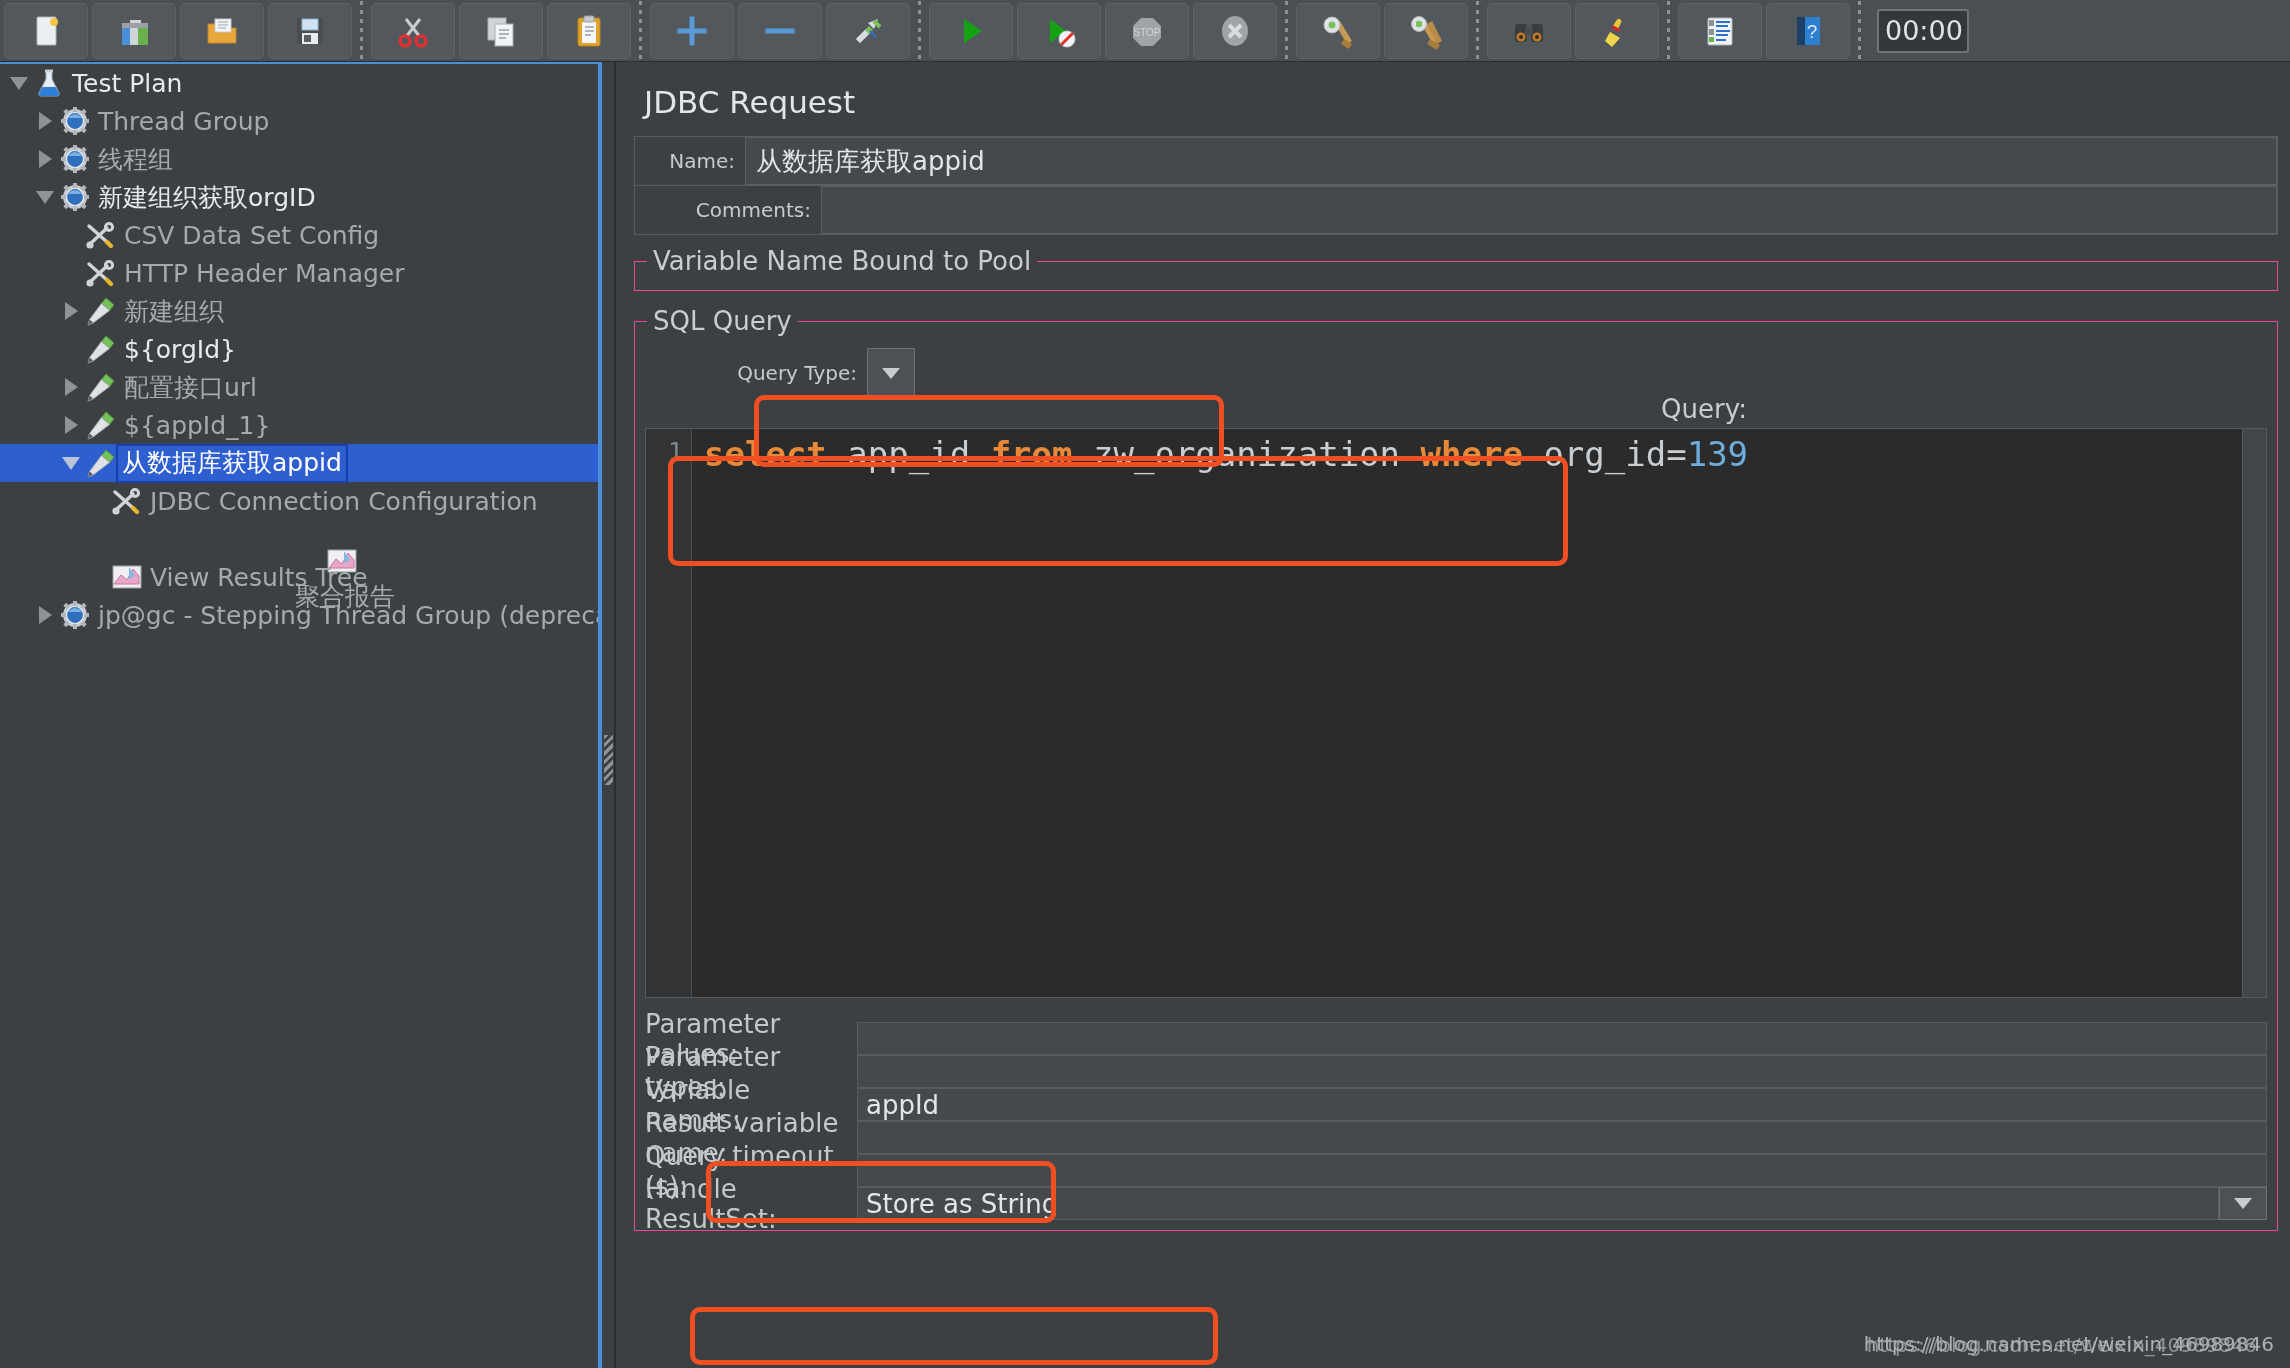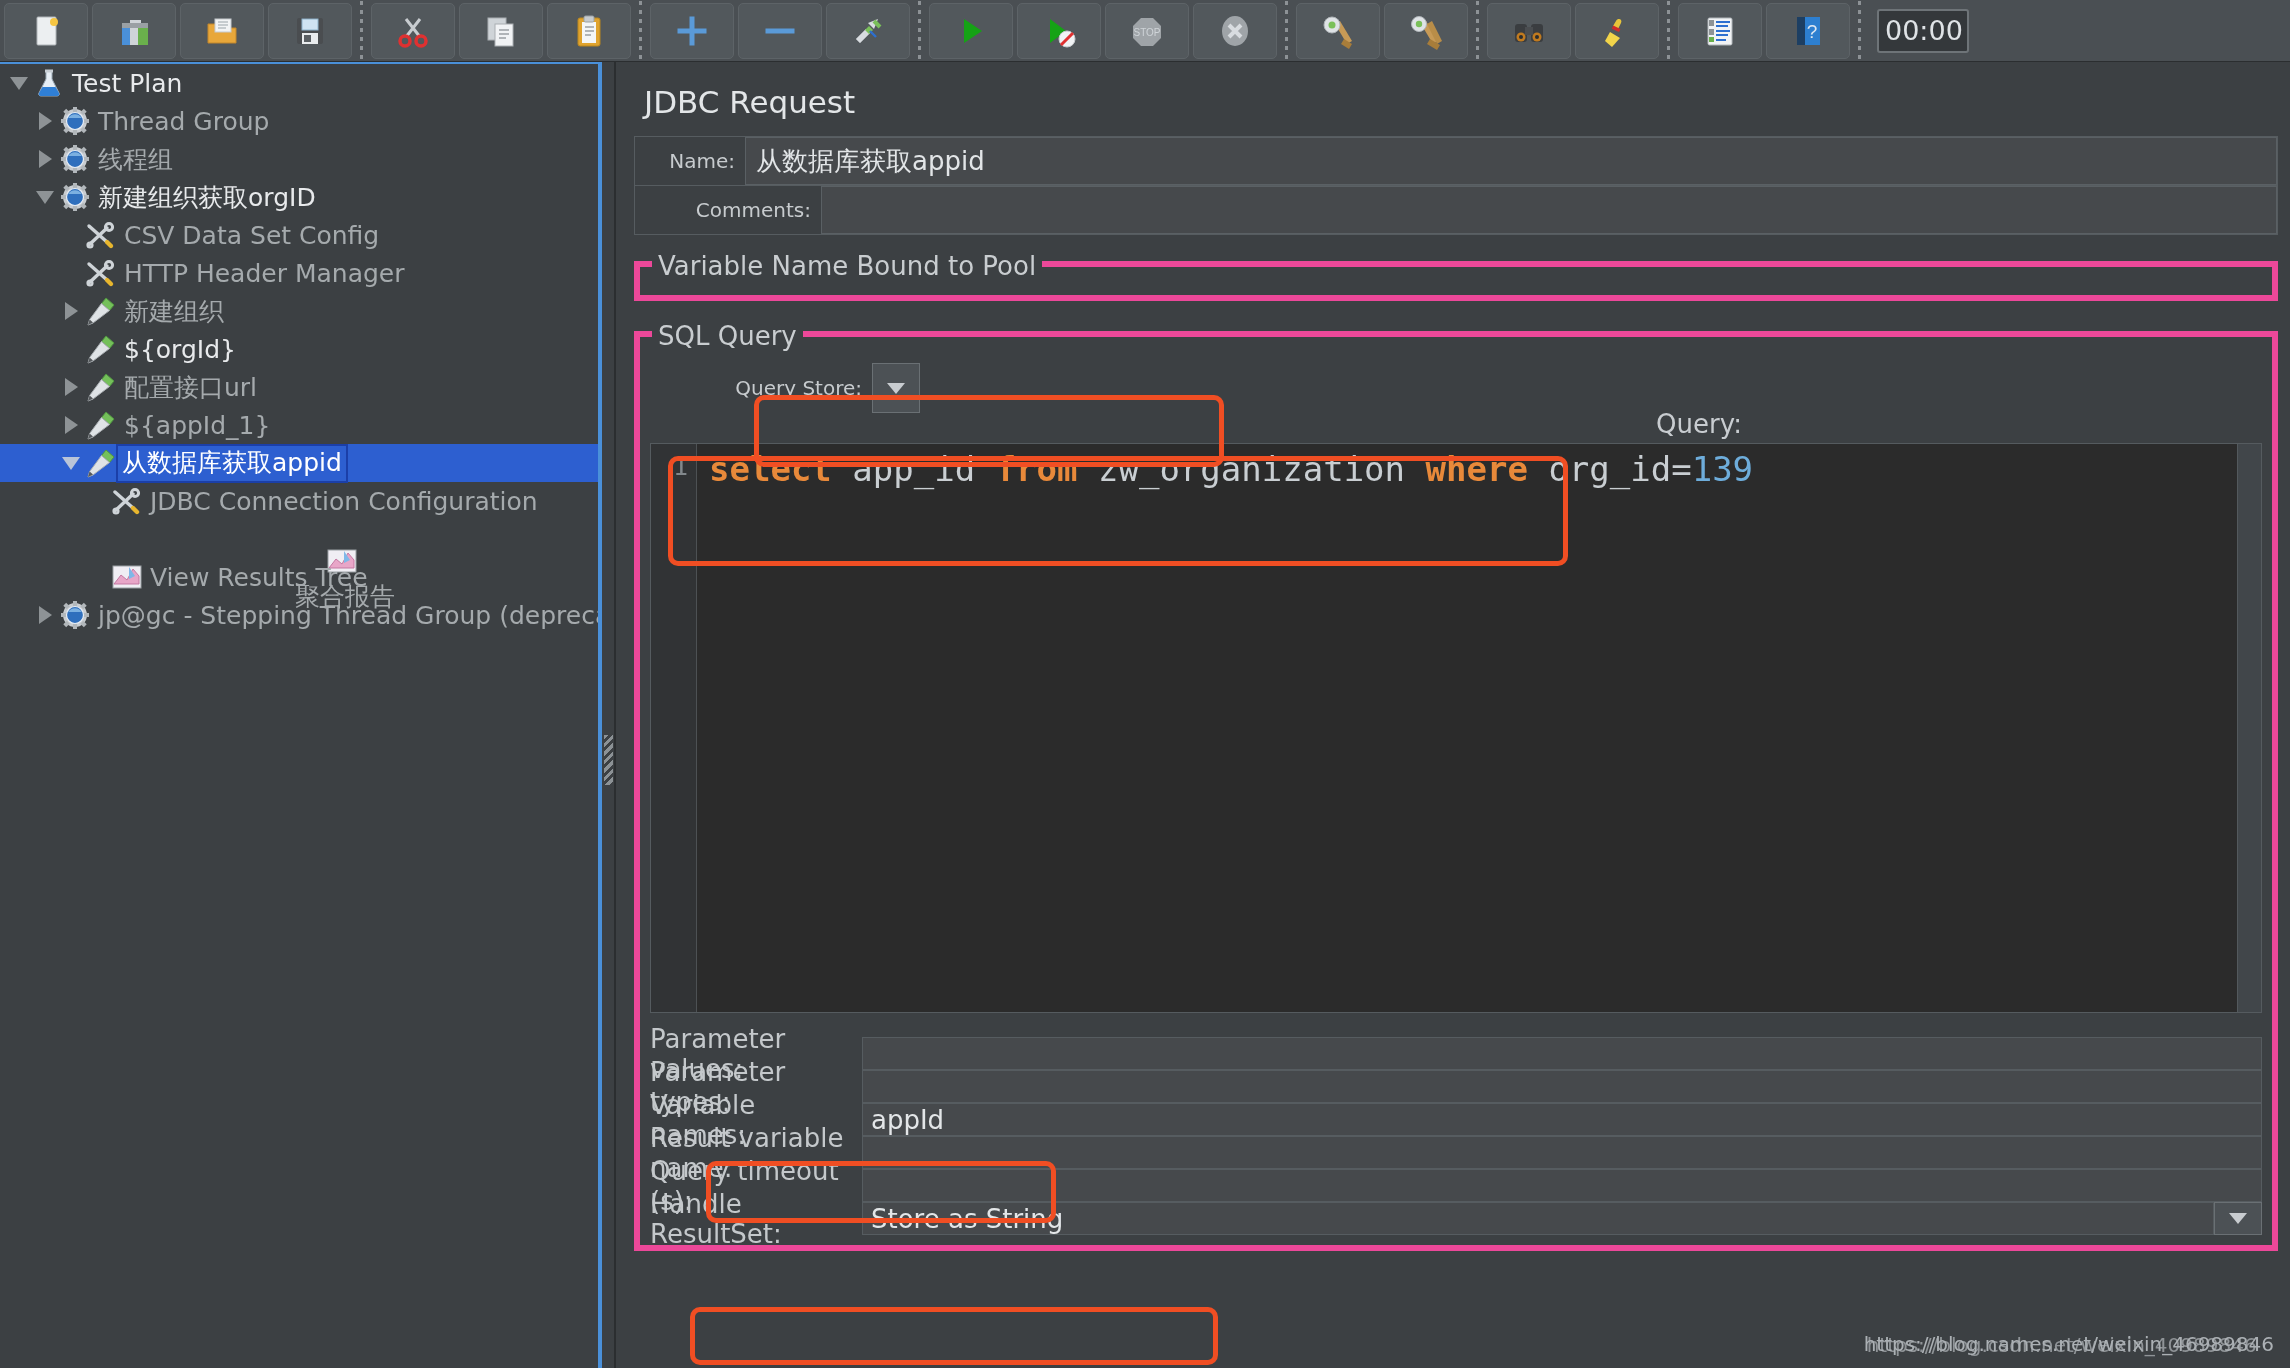--- a/index.html
+++ b/index.html
@@ -153,21 +153,21 @@
     font-size: 26px;
     display: flex; align-items: center;
     padding-left: 10px;
     min-width: 0;
     overflow: hidden;
   }
 
   
   .groupbox {
     position: relative;
-    border: 6px solid #ec4899;
+    border: 1px solid #ec4899;
     margin-top: 22px;
     padding: 18px 10px 10px 10px;
   }
   .group-title {
     position: absolute; top: -16px; left: 12px;
     background: #3c4043;
     padding: 0 6px;
     color: #c9cdd0;
     font-size: 26px;
   }
@@ -704,21 +704,21 @@
   </div>
 
   <div class="groupbox" style="margin-top:26px;">
     <div class="group-title">Variable Name Bound to Pool</div>
   </div>
 
   <div class="groupbox" style="margin-top:30px;padding-top:26px;">
     <div class="group-title">SQL Query</div>
 
     <div class="row" style="height:50px;">
-      <div class="row-label" style="flex:0 0 222px;">Query Store:</div>
+      <div class="row-label" style="flex:0 0 222px;">Query Type:</div>
       <div class="combo-arrow">
         <span class="caret-d"></span>
       </div>
     </div>
 
     <div style="position:relative;margin-top:30px;">
       <div id="query-caption">Query:</div>
       <div id="sql-editor-wrap">
         <div id="gutter">1</div>
         <div id="code-area"><span class="kw">select</span><span> </span><span class="ident">app_id</span><span> </span><span class="kw">from</span><span> </span><span class="ident">zw_organization</span><span> </span><span class="kw">where</span><span> </span><span class="ident">org_id=</span><span class="num">139</span></div>

